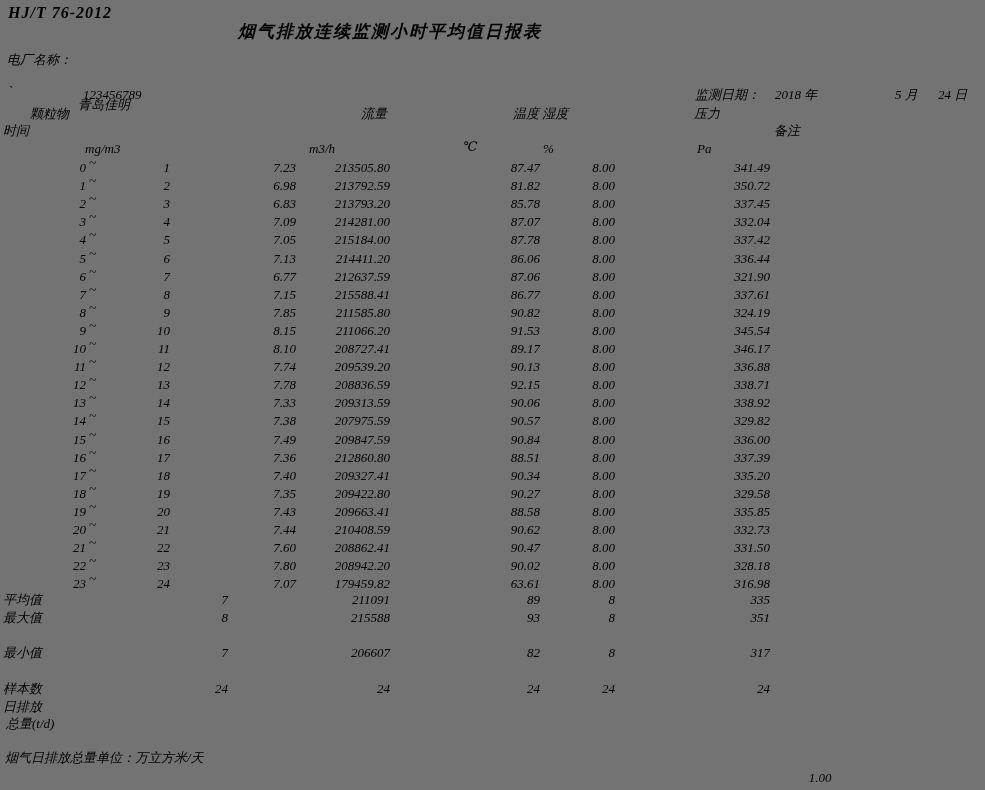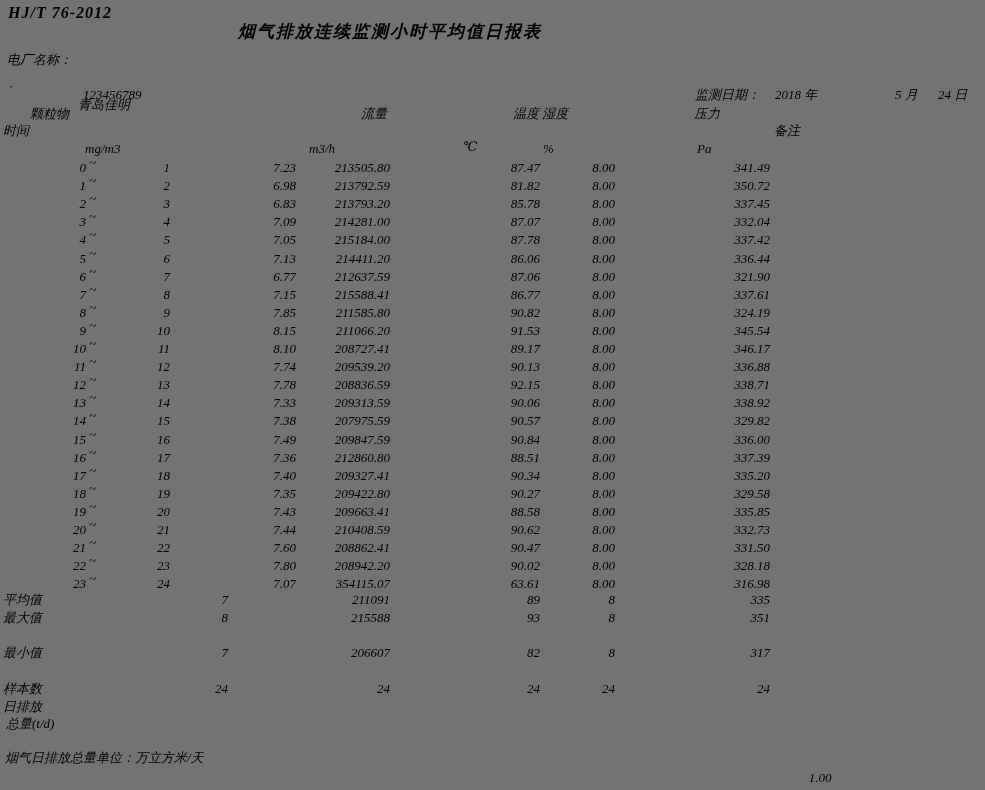--- a/index.html
+++ b/index.html
@@ -284,21 +284,21 @@
         <span class="cell c-flow">208942.20</span>
         <span class="cell c-temp">90.02</span>
         <span class="cell c-hum">8.00</span>
         <span class="cell c-press">328.18</span>
       </div>
       <div class="row" style="top: 577.3px;">
         <span class="cell c-from">23</span>
         <span class="cell c-tilde">~</span>
         <span class="cell c-to">24</span>
         <span class="cell c-pm">7.07</span>
-        <span class="cell c-flow">354115.07</span>
+        <span class="cell c-flow">179459.82</span>
         <span class="cell c-temp">63.61</span>
         <span class="cell c-hum">8.00</span>
         <span class="cell c-press">316.98</span>
       </div>
     </div>
 
   <div id="summary-rows">
       <div class="row" style="top: 593px;">
         <span class="cell c-label">平均值</span>
         <span class="cell c-pm2">7</span>

